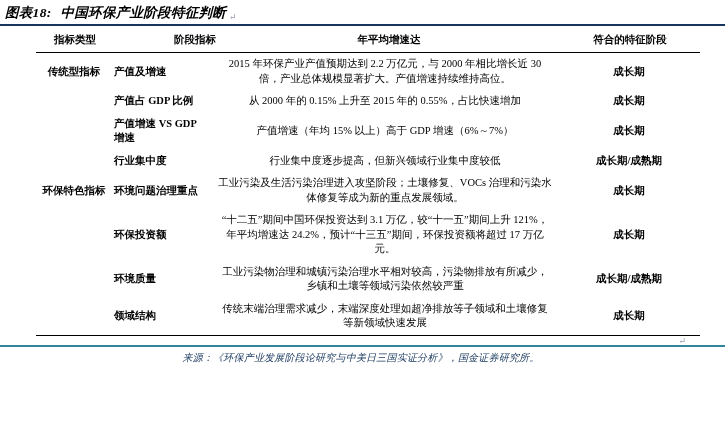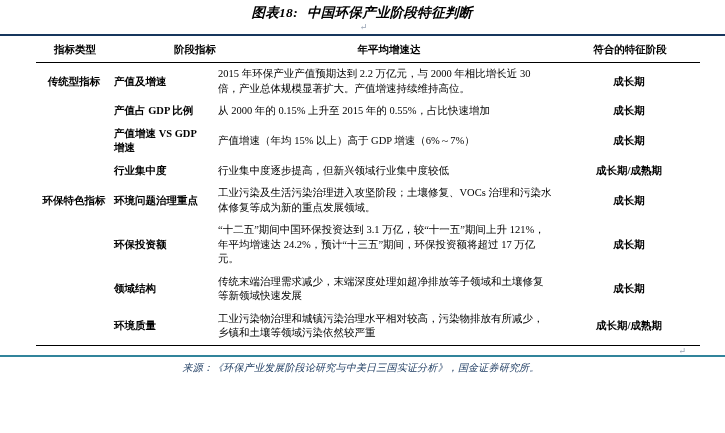--- a/index.html
+++ b/index.html
@@ -11,24 +11,23 @@
   *{box-sizing:border-box;}
   html,body{margin:0;padding:0;}
   body{
     width:725px;height:433px;overflow:hidden;background:#ffffff;
     font-family:"Liberation Serif","DejaVu Serif",serif;color:#000;
   }
   .page{position:relative;width:725px;height:433px;}
 
   
   .figure-header{
-    display:flex;align-items:center;
+    display:flex;align-items:flex-end;
     padding:4px 6px 2px 5px;
     border-bottom:2.5px solid var(--title-rule);
-    flex-direction:column;
   }
   .figure-title{
     font-weight:bold;font-style:italic;font-size:13.5px;letter-spacing:.3px;
   }
   .figure-label{margin-right:9px;}
   .pilcrow{
     color:#97a3b4;font-size:9px;font-style:normal;font-weight:normal;
     margin-left:3px;
   }
 
@@ -42,21 +41,21 @@
   col.c1{width:78px;} col.c2{width:104px;} col.c3{width:342px;} col.c4{width:140px;}
   thead th{
     border-bottom:1.5px solid var(--table-border);
     font-weight:bold;font-size:10.5px;padding:6px 2px 5px 2px;
   }
   thead th.h1,thead th.h3,thead th.h4{text-align:center;}
   thead th.h2{text-align:right;padding-left:0;font-family:Liberation Serif, serif;}
   tbody td{vertical-align:middle;padding:4px 8px 4px 0;}
   td.category{text-align:center;font-weight:bold;padding-right:2px;}
   td.indicator{text-align:left;font-weight:bold;padding-right:10px;}
-  td.feature{text-align:left;}
+  td.feature{text-align:center;}
   td.stage{text-align:center;font-weight:bold;padding-right:2px;}
 
   
   .table-tail{
     width:700px;text-align:right;height:9px;line-height:8px;
     padding-right:14px;margin-top:-1px;
   }
   .accent-line{
     width:725px;height:2.5px;background:var(--accent-line);margin-top:1px;
   }
@@ -126,29 +125,29 @@
       <td class="stage">成长期</td>
     </tr>
         <tr>
       <td class="category"></td>
       <td class="indicator">环保投资额</td>
       <td class="feature">“十二五”期间中国环保投资达到 3.1 万亿，较“十一五”期间上升 121%，年平均增速达 24.2%，预计“十三五”期间，环保投资额将超过 17 万亿元。</td>
       <td class="stage">成长期</td>
     </tr>
         <tr>
       <td class="category"></td>
+      <td class="indicator">环境质量</td>
+      <td class="feature">工业污染物治理和城镇污染治理水平相对较高，污染物排放有所减少，乡镇和土壤等领域污染依然较严重</td>
+      <td class="stage">成长期/成熟期</td>
+    </tr>
+        <tr>
+      <td class="category"></td>
       <td class="indicator">领域结构</td>
       <td class="feature">传统末端治理需求减少，末端深度处理如超净排放等子领域和土壤修复等新领域快速发展</td>
       <td class="stage">成长期</td>
-    </tr>
-        <tr>
-      <td class="category"></td>
-      <td class="indicator">环境质量</td>
-      <td class="feature">工业污染物治理和城镇污染治理水平相对较高，污染物排放有所减少，乡镇和土壤等领域污染依然较严重</td>
-      <td class="stage">成长期/成熟期</td>
     </tr>
       </tbody>
   </table>
 
   <div class="table-tail">
     <span class="pilcrow">↵</span>
   </div>
 
   <div class="accent-line"></div>
 

